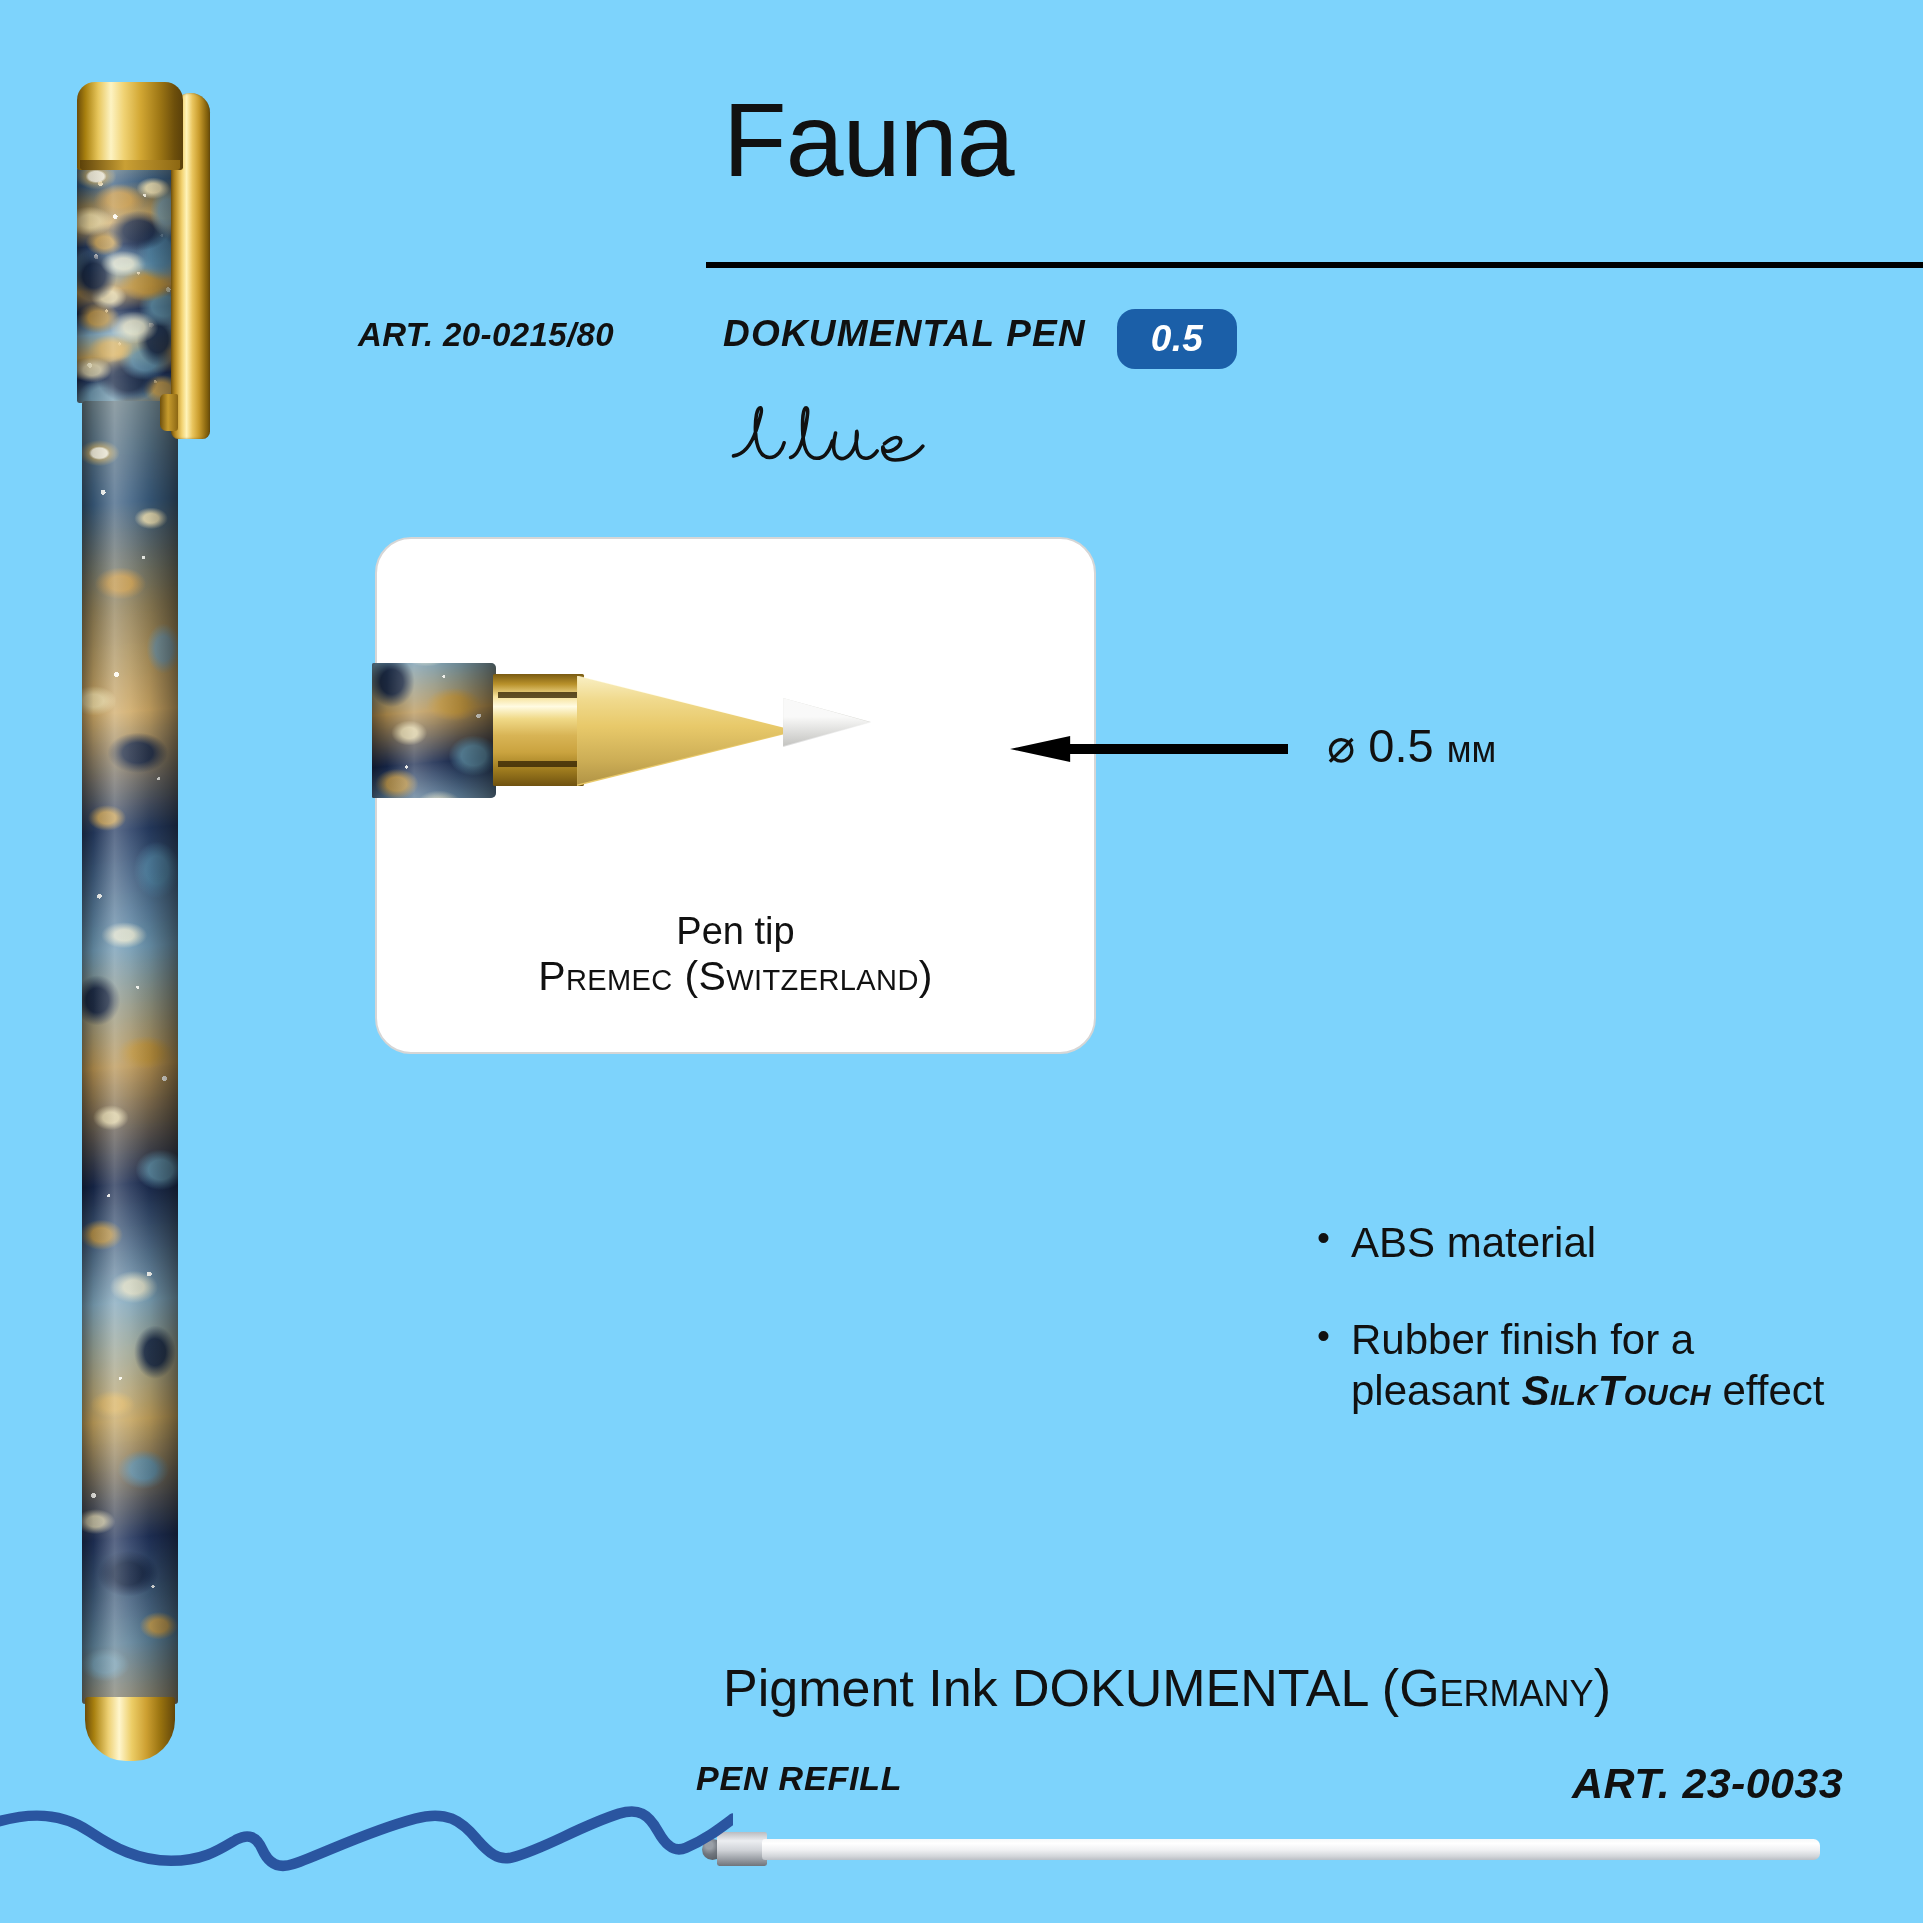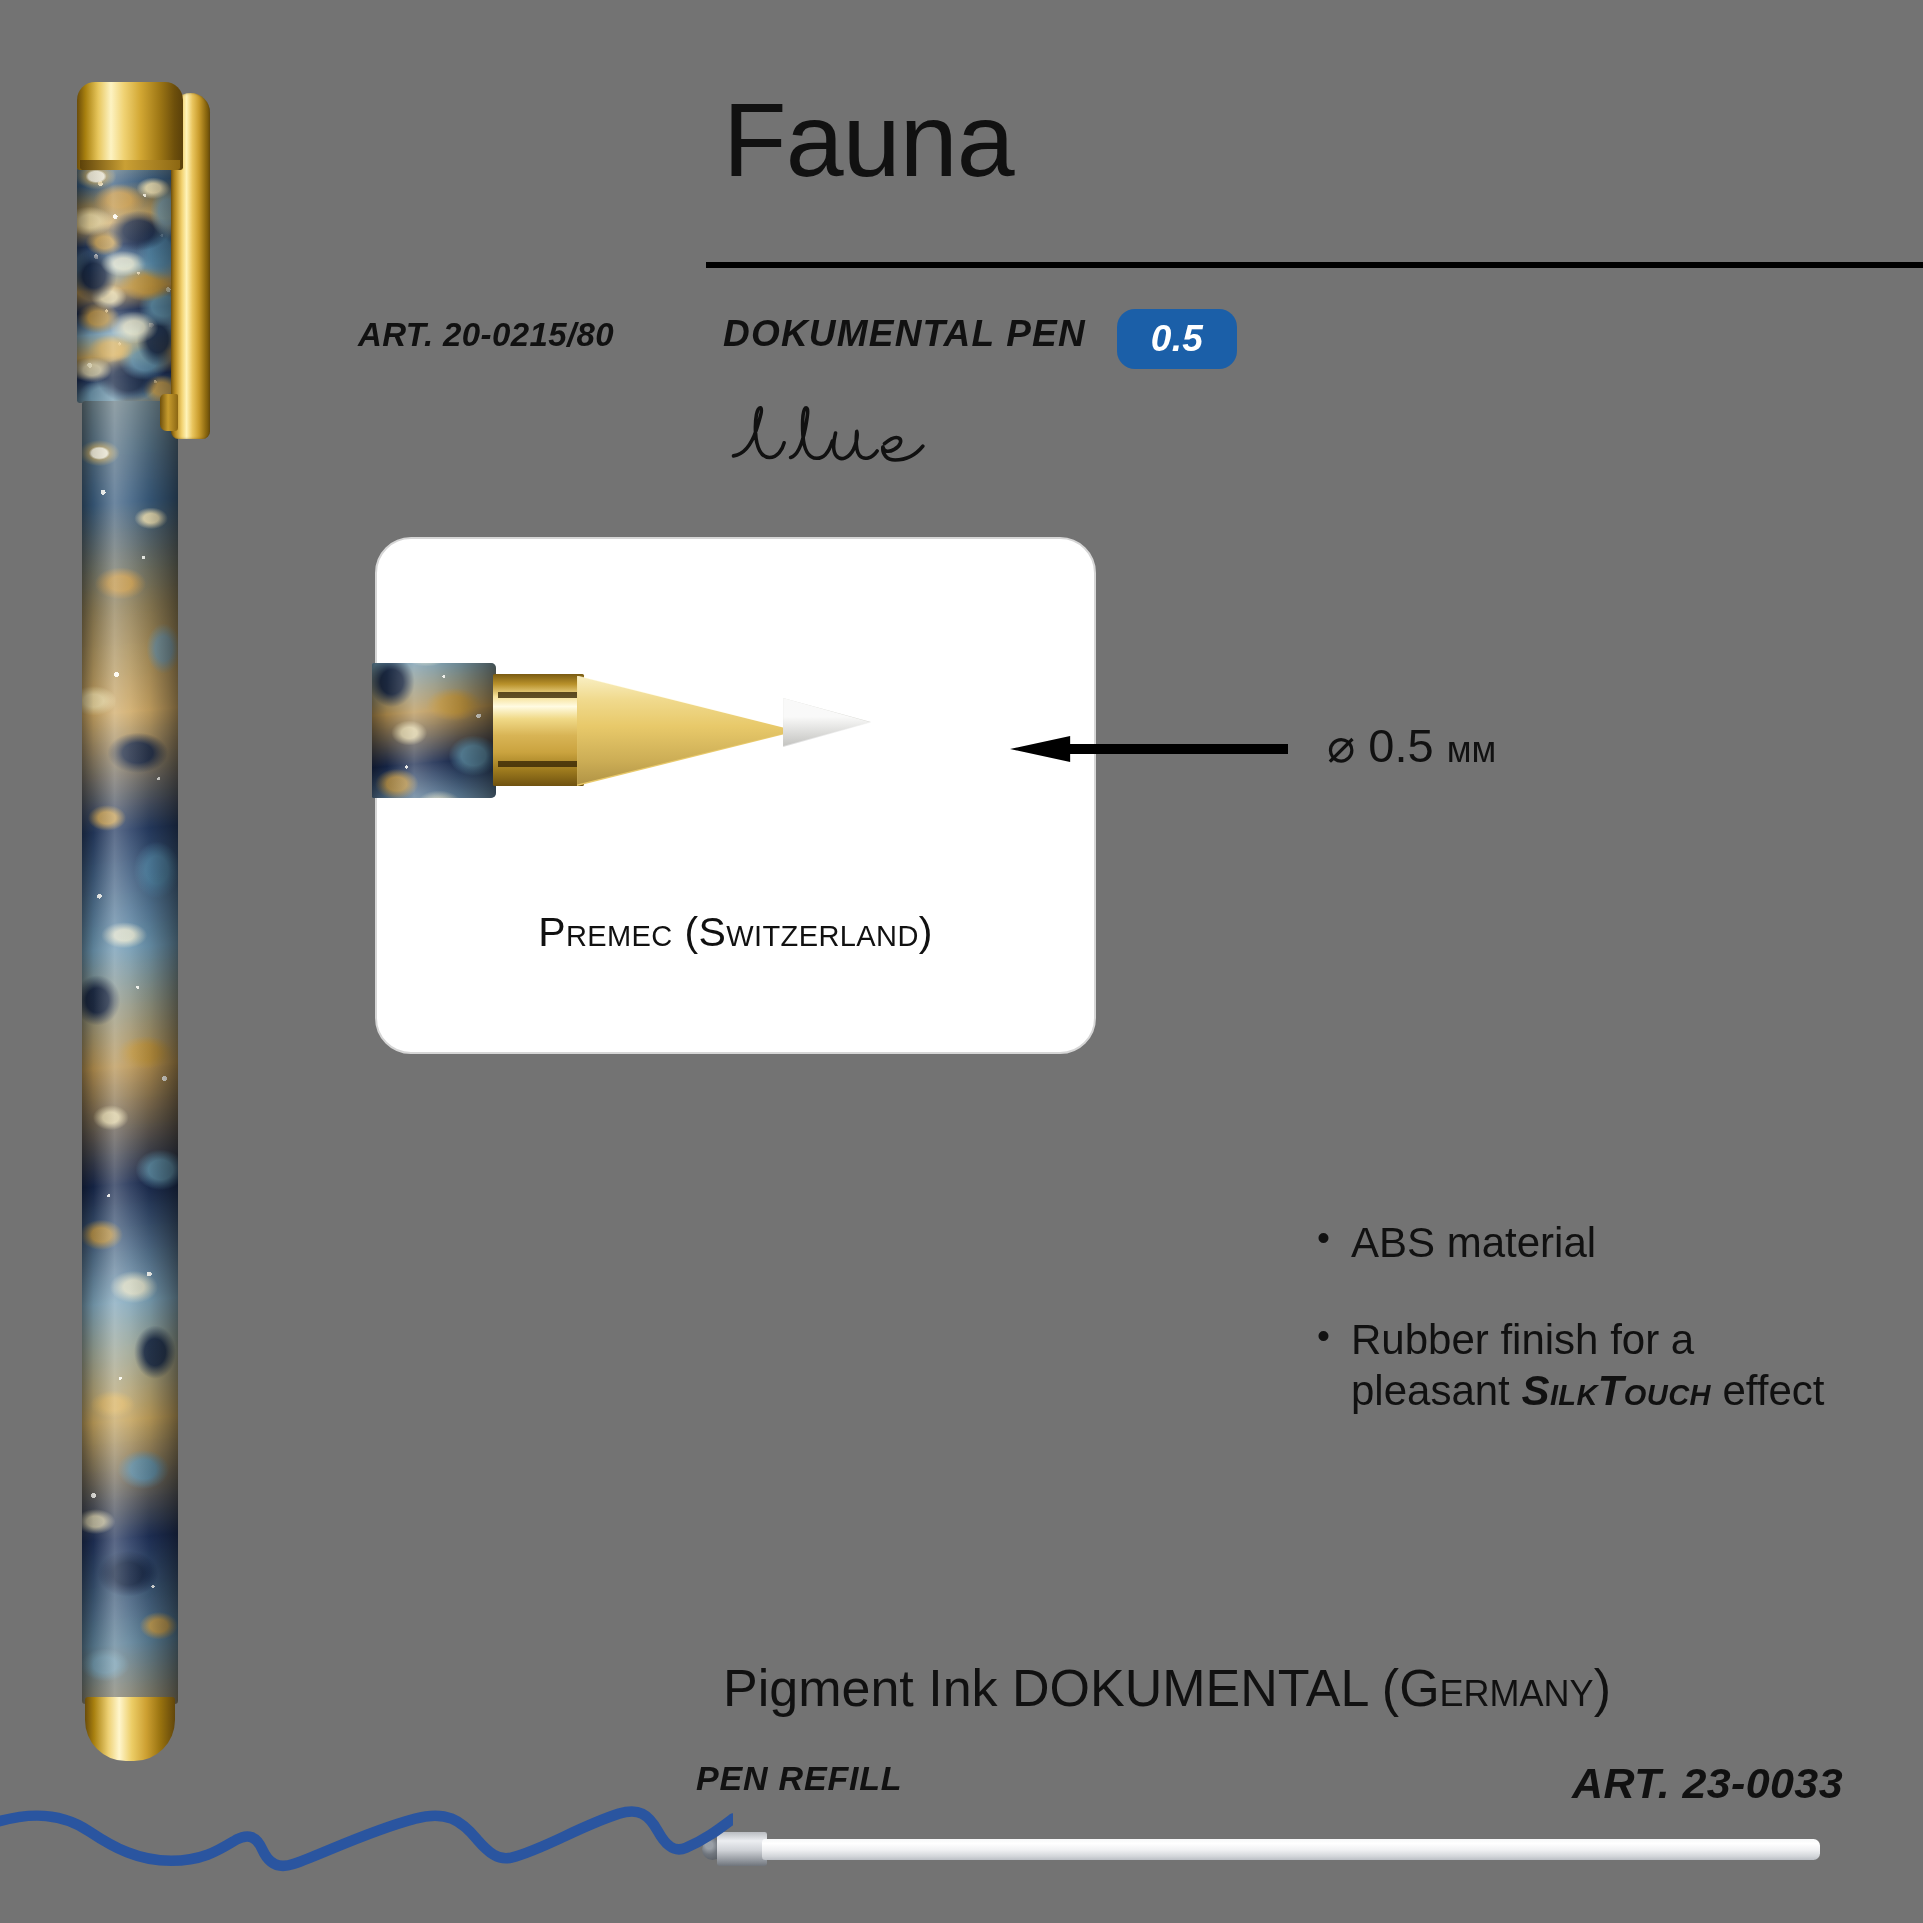--- a/index.html
+++ b/index.html
@@ -8,21 +8,21 @@
     background: #ffffff;
   }
   body {
     font-family: "Liberation Sans", sans-serif;
     -webkit-font-smoothing: antialiased;
   }
   #page {
     position: relative;
     width: 1923px;
     height: 1923px;
-    background: #737373;
+    background: #7dd3fc;
     overflow: hidden;
   }
 
   
   #pen-figure {
     position: absolute;
     left: 77px;
     top: 77px;
     width: 171px;
     height: 1690px;
@@ -492,20 +492,21 @@
         <div class="cyl-shade"></div>
       </div>
       <div class="tip-gold"></div>
       <div class="tip-cone"></div>
       <div class="tip-cone-shade"></div>
       <div class="tip-ball"></div>
       <div class="tip-ball-hl"></div>
     </div>
 
     <div id="tip-caption">
+      <div>Pen tip</div>
       <div class="brandline">Premec (Switzerland)</div>
     </div>
   </div>
 
   <div id="tip-arrow">
     <svg viewBox="0 0 342 34" width="278" height="28" aria-hidden="true">
       <path d="M342 11 H 74 V 1 L 0 17 L 74 33 V 23 H 342 Z" fill="#000000"></path>
     </svg>
   </div>
   <div id="dia-label">

